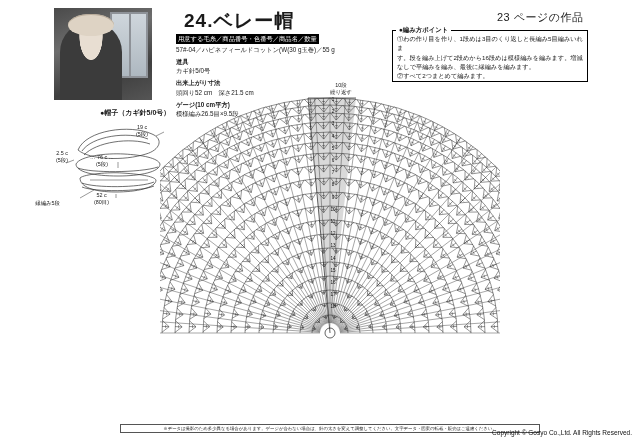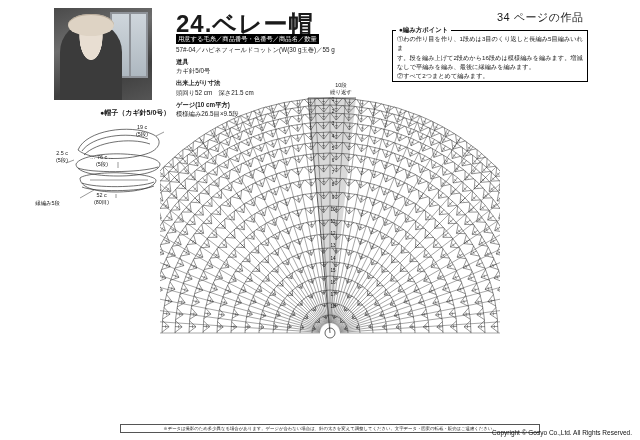--- a/index.html
+++ b/index.html
@@ -31,22 +31,22 @@
     position:absolute;left:6px;bottom:0;width:62px;height:78px;
     background:radial-gradient(ellipse at 50% 18%, #e8ded2 0 26%, #3b3b3b 27% 100%);
     border-radius:30px 30px 0 0;
   }
   .photo .hat{
     position:absolute;left:14px;top:6px;width:46px;height:22px;border-radius:50%;
     background:#ded3c4;box-shadow:0 1px 0 #b9ab99 inset;
   }
 
   .title{
-    position:absolute;left:176px;top:8px;
-    font-size:24px;font-weight:bold;letter-spacing:1px;
+    position:absolute;left:184px;top:8px;
+    font-size:19px;font-weight:bold;letter-spacing:1px;
   }
   .pagework{
     position:absolute;left:497px;top:10px;font-size:11px;letter-spacing:.5px;
   }
 
   .specs{
     position:absolute;left:176px;top:34px;width:200px;font-size:6.3px;line-height:1.55;
   }
   .specs .hdr{
     background:#000;color:#fff;display:inline-block;padding:0 2px;margin-bottom:1px;
@@ -92,21 +92,21 @@
 
 <div class="page">
 
   <div class="photo">
     <div class="win"></div>
     <div class="fig"></div>
     <div class="hat"></div>
   </div>
 
   <div class="title">24.ベレー帽</div>
-  <div class="pagework">34 ページの作品</div>
+  <div class="pagework">23 ページの作品</div>
 
   <div class="specs">
     <span class="hdr">用意する毛糸／商品番号・色番号／商品名／数量</span>
     <p>57#-04／ハピネフィールドコットン(W(30 g玉巻)／55 g</p>
     <p class="sec bullet">道具</p>
     <p>カギ針5/0号</p>
     <p class="sec bullet">出来上がり寸法</p>
     <p>頭回り52 cm　深さ21.5 cm</p>
     <p class="sec bullet">ゲージ(10 cm平方)</p>
     <p>模様編み26.5目×9.5段</p>

